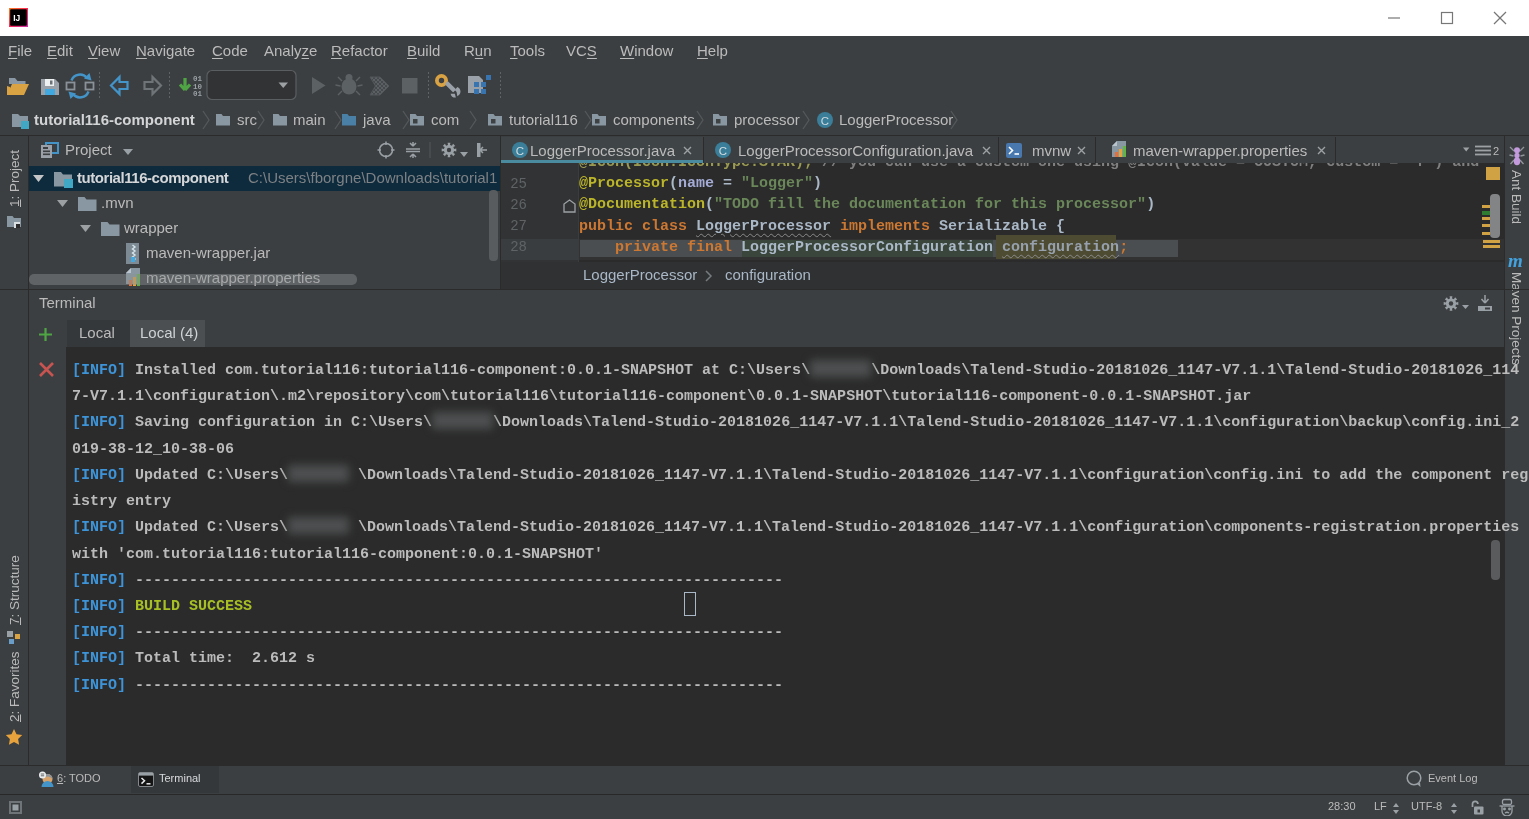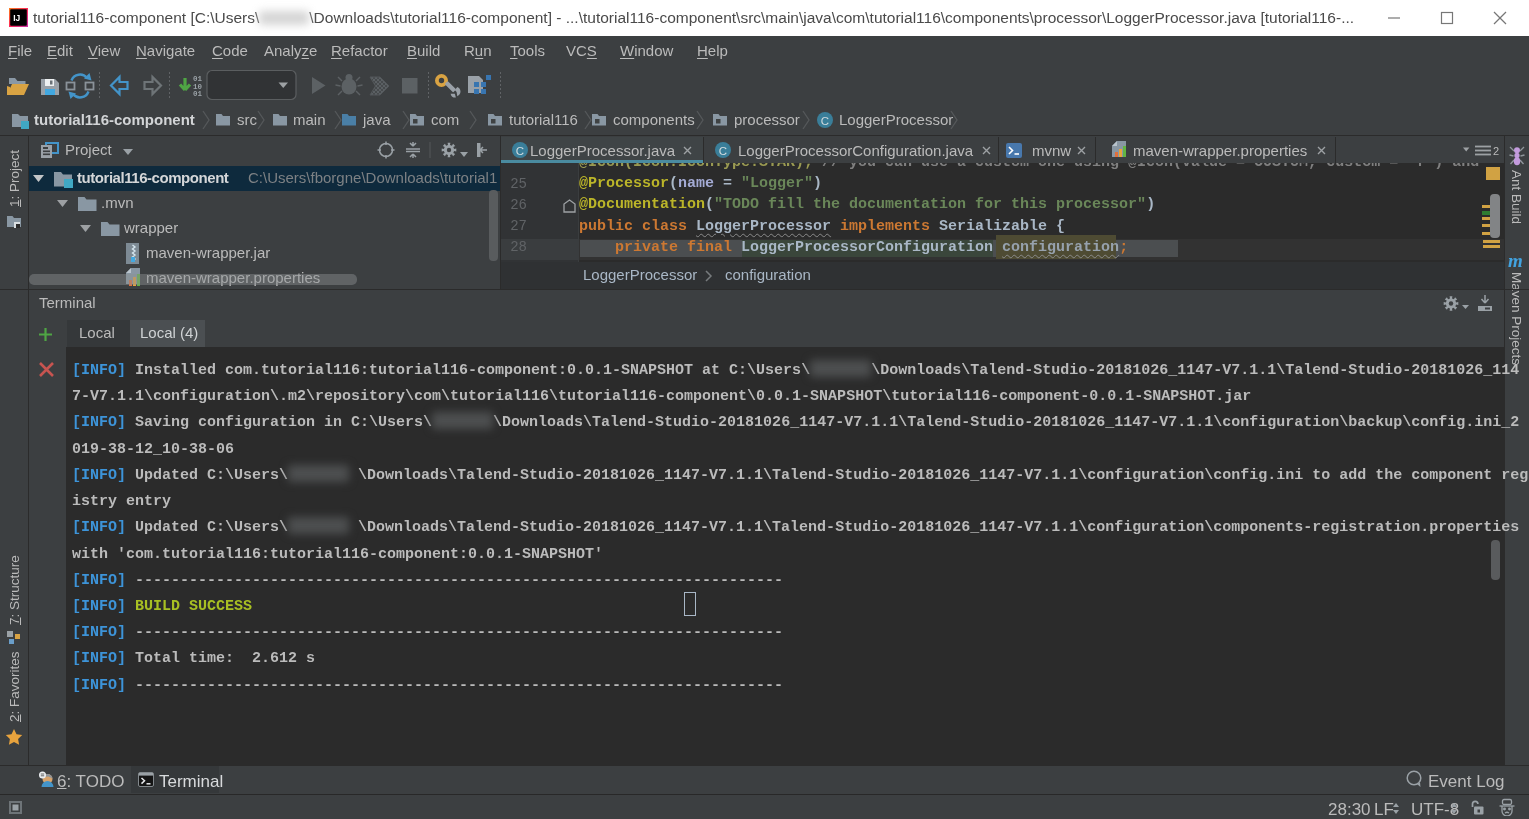--- a/index.html
+++ b/index.html
@@ -42,40 +42,39 @@
   #terminal{position:absolute;left:29px;top:290px;width:1475px;height:475px;background:#3c3f41;}
   #termbody{position:absolute;left:37px;top:57px;width:1438px;height:418px;background:#2b2b2b;}
   #termtext{position:absolute;left:43px;top:68px;font-family:"Liberation Mono",monospace;font-size:15px;font-weight:bold;line-height:26.23px;color:#bbbbbb;}
   #termtext>div{white-space:pre;height:26.23px;}
   #termtext .i{color:#3d94d9;}
   #termtext .g{color:#a8c023;}
   .blur{display:inline-block;width:61px;height:17px;background:#4d4f50;filter:blur(4px);border-radius:3px;vertical-align:-3px;}
   
   #bottombar{position:absolute;left:0;top:766px;width:1529px;height:27px;background:#3c3f41;}
   #statusbar{position:absolute;left:0;top:794px;width:1529px;height:25px;background:#3c3f41;border-top:1px solid #282828;box-sizing:border-box;}
-  .sbtxt{position:absolute;top:5px;font-size:17px;color:#bbbbbb;}
+  .sbtxt{position:absolute;top:5px;font-size:11px;color:#bbbbbb;}
 </style>
 </head>
 <body>
 <div id="app">
 
   <div id="titlebar">
     <svg class="abs" style="left:9px;top:8px" width="19" height="19">
       <rect x="0" y="0" width="19" height="19" rx="2" fill="#000"></rect>
       <rect x="0" y="0" width="19" height="19" rx="2" fill="none" stroke="url(#ijg)" stroke-width="2.4"></rect>
       <defs>
           <linearGradient id="ijg" x1="0" y1="0" x2="1" y2="1">
         <stop offset="0" stop-color="#fc801d"></stop>
             <stop offset="0.5" stop-color="#fe2857"></stop>
             <stop offset="1" stop-color="#c731a8"></stop>
       </linearGradient>
         </defs>
       <text x="4.2" y="12.5" font-family="Liberation Sans" font-size="8.5" font-weight="bold" fill="#fff">IJ</text>
     </svg>
-    <div id="titletext">tutorial116-component [C:\Users\<span class="tblur"></span>\Downloads\tutorial116-component] - ...\tutorial116-component\src\main\java\com\tutorial116\components\processor\LoggerProcessor.java [tutorial116-...</div>
 
     <svg class="abs" style="left:1372px;top:0" width="157" height="36">
       <line x1="16" y1="18" x2="28" y2="18" stroke="#777" stroke-width="1.2"></line>
       <rect x="69.5" y="12.5" width="11" height="11" fill="none" stroke="#777" stroke-width="1.2"></rect>
       <line x1="122" y1="12" x2="134" y2="24" stroke="#777" stroke-width="1.2"></line>
       <line x1="134" y1="12" x2="122" y2="24" stroke="#777" stroke-width="1.2"></line>
     </svg>
   </div>
 
   <div id="menubar">

